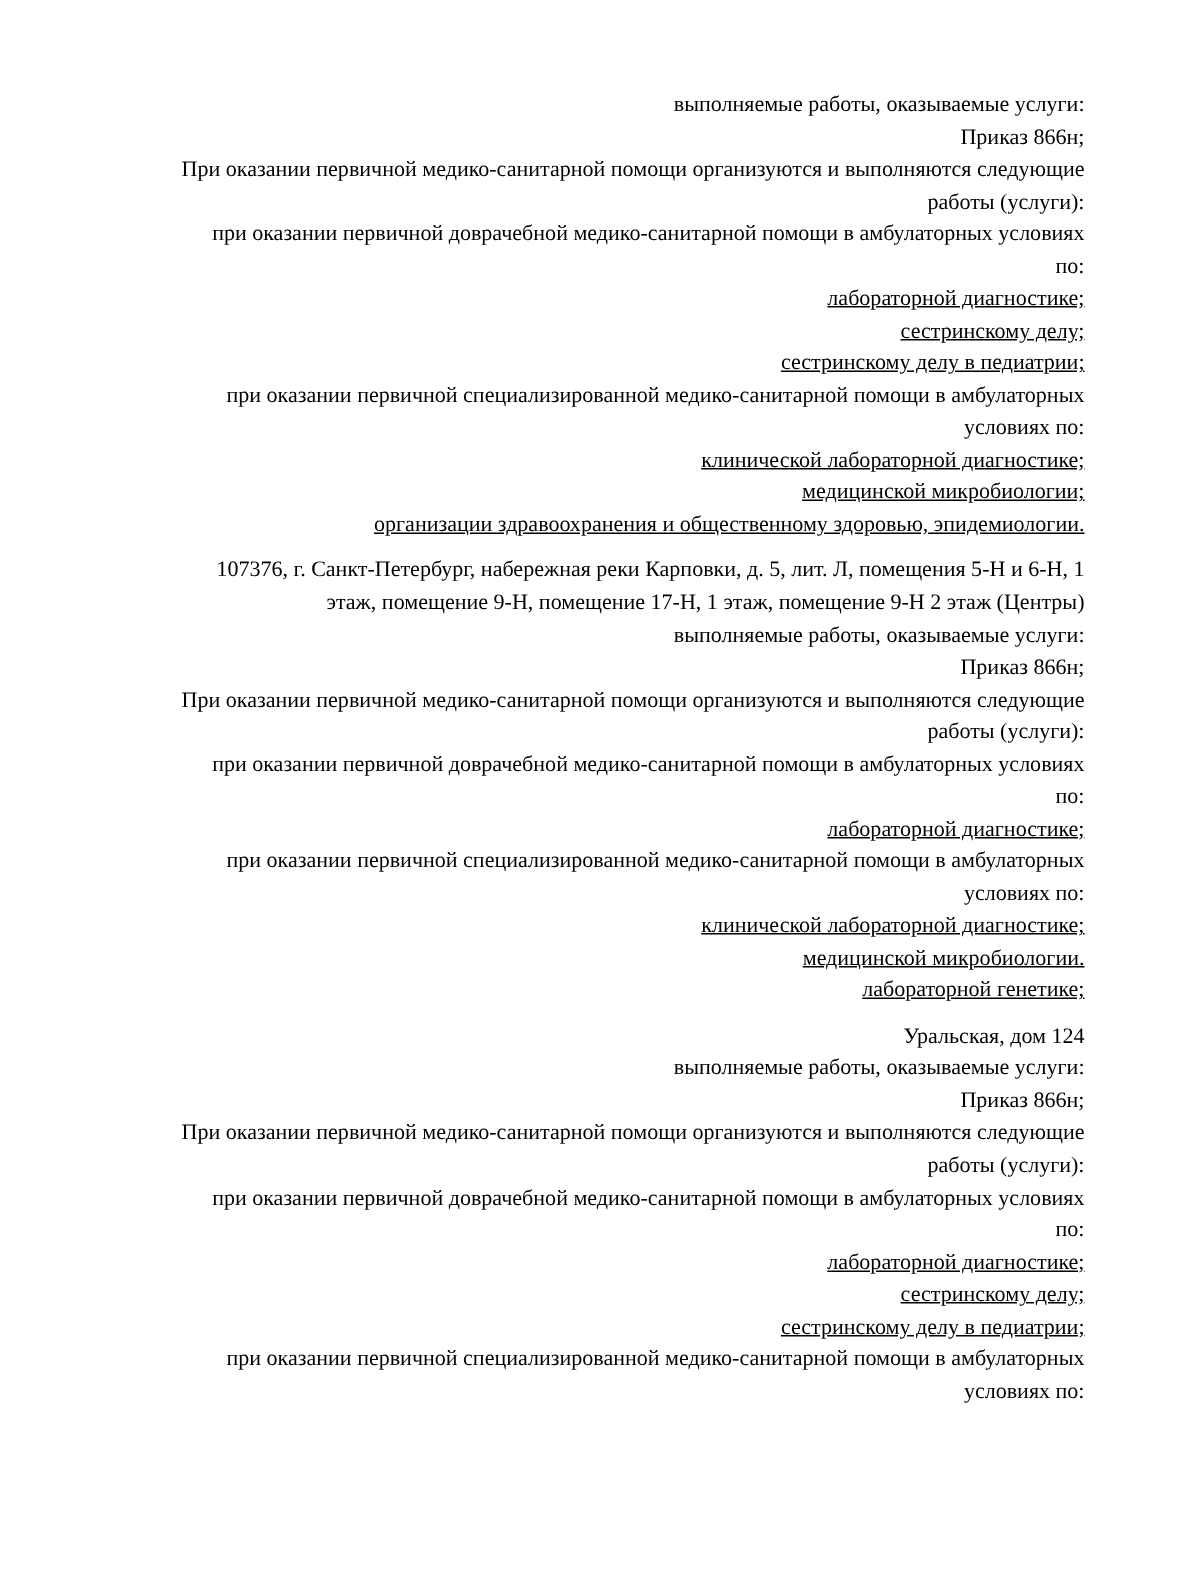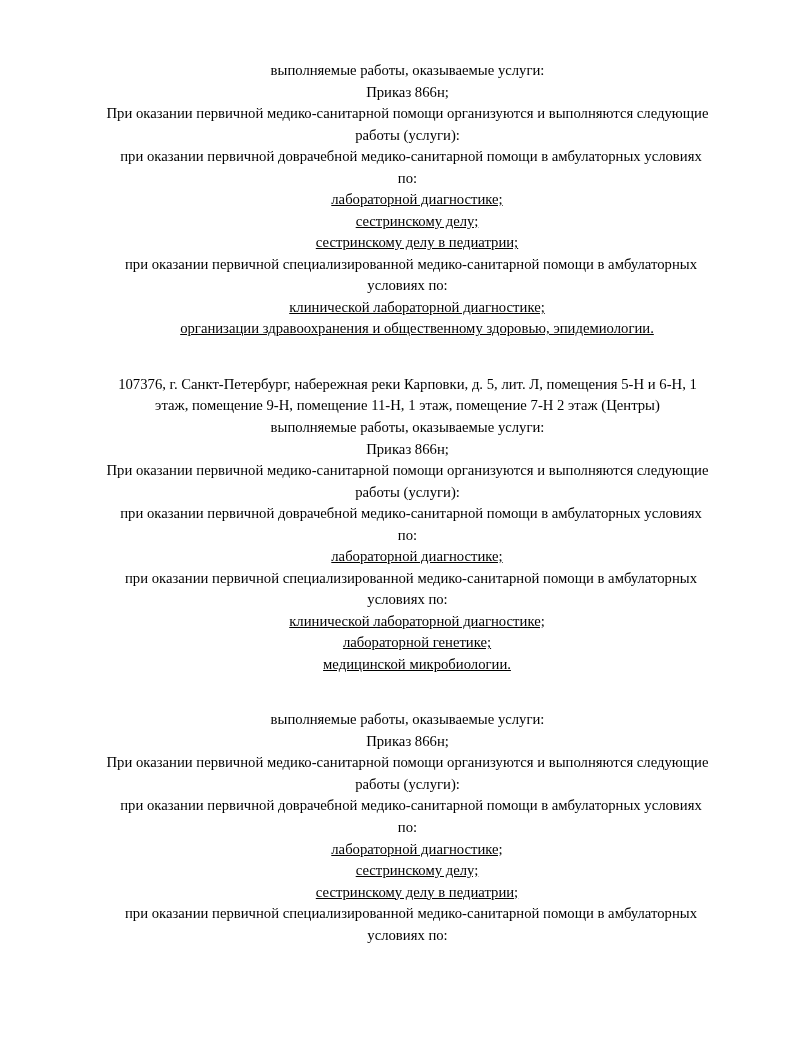--- a/index.html
+++ b/index.html
@@ -16,73 +16,75 @@
   .page {
     position: relative;
     width: 793px;
     height: 1053px;
     box-sizing: border-box;
     padding: 60px 70px 40px 92px;
   }
   .doc-body {
     font-size: 14.7px;
     line-height: 1.465;
-    text-align: center;
+    text-align: right;
   }
   .line {
     white-space: pre-wrap;
     word-wrap: break-word;
   }
   .indent-0 { padding-left: 0; }
   .indent-1 { padding-left: 7px; font-family: Liberation Serif, serif; }
   .indent-2 { padding-left: 19px; text-decoration: underline; }
   .block {
     margin: 0;
   }
   .block + .block {
-    margin-top: 34px;
+    margin-top: 9px;
   }
 </style>
 </head>
 <body>
 
 <div class="page">
   <div class="doc-body" id="doc-body">
       <div class="block">
         <div class="line indent-0">выполняемые работы, оказываемые услуги:</div>
         <div class="line indent-0">Приказ 866н;</div>
         <div class="line indent-0">При оказании первичной медико-санитарной помощи организуются и выполняются следующие</div>
         <div class="line indent-0">работы (услуги):</div>
         <div class="line indent-1">при оказании первичной доврачебной медико-санитарной помощи в амбулаторных условиях</div>
         <div class="line indent-0">по:</div>
         <div class="line indent-2">лабораторной диагностике;</div>
         <div class="line indent-2">сестринскому делу;</div>
         <div class="line indent-2">сестринскому делу в педиатрии;</div>
         <div class="line indent-1">при оказании первичной специализированной медико-санитарной помощи в амбулаторных</div>
         <div class="line indent-0">условиях по:</div>
         <div class="line indent-2">клинической лабораторной диагностике;</div>
+        <div class="line indent-2">медицинской микробиологии;</div>
         <div class="line indent-2">организации здравоохранения и общественному здоровью, эпидемиологии.</div>
       </div>
       <div class="block">
         <div class="line indent-0">107376, г. Санкт-Петербург, набережная реки Карповки, д. 5, лит. Л, помещения 5-Н и 6-Н, 1</div>
-        <div class="line indent-0">этаж, помещение 9-Н, помещение 11-Н, 1 этаж, помещение 7-Н 2 этаж (Центры)</div>
+        <div class="line indent-0">этаж, помещение 9-Н, помещение 17-Н, 1 этаж, помещение 9-Н 2 этаж (Центры)</div>
         <div class="line indent-0">выполняемые работы, оказываемые услуги:</div>
         <div class="line indent-0">Приказ 866н;</div>
         <div class="line indent-0">При оказании первичной медико-санитарной помощи организуются и выполняются следующие</div>
         <div class="line indent-0">работы (услуги):</div>
         <div class="line indent-1">при оказании первичной доврачебной медико-санитарной помощи в амбулаторных условиях</div>
         <div class="line indent-0">по:</div>
         <div class="line indent-2">лабораторной диагностике;</div>
         <div class="line indent-1">при оказании первичной специализированной медико-санитарной помощи в амбулаторных</div>
         <div class="line indent-0">условиях по:</div>
         <div class="line indent-2">клинической лабораторной диагностике;</div>
+        <div class="line indent-2">медицинской микробиологии.</div>
         <div class="line indent-2">лабораторной генетике;</div>
-        <div class="line indent-2">медицинской микробиологии.</div>
       </div>
       <div class="block">
+        <div class="line indent-0">Уральская, дом 124</div>
         <div class="line indent-0">выполняемые работы, оказываемые услуги:</div>
         <div class="line indent-0">Приказ 866н;</div>
         <div class="line indent-0">При оказании первичной медико-санитарной помощи организуются и выполняются следующие</div>
         <div class="line indent-0">работы (услуги):</div>
         <div class="line indent-1">при оказании первичной доврачебной медико-санитарной помощи в амбулаторных условиях</div>
         <div class="line indent-0">по:</div>
         <div class="line indent-2">лабораторной диагностике;</div>
         <div class="line indent-2">сестринскому делу;</div>
         <div class="line indent-2">сестринскому делу в педиатрии;</div>
         <div class="line indent-1">при оказании первичной специализированной медико-санитарной помощи в амбулаторных</div>

